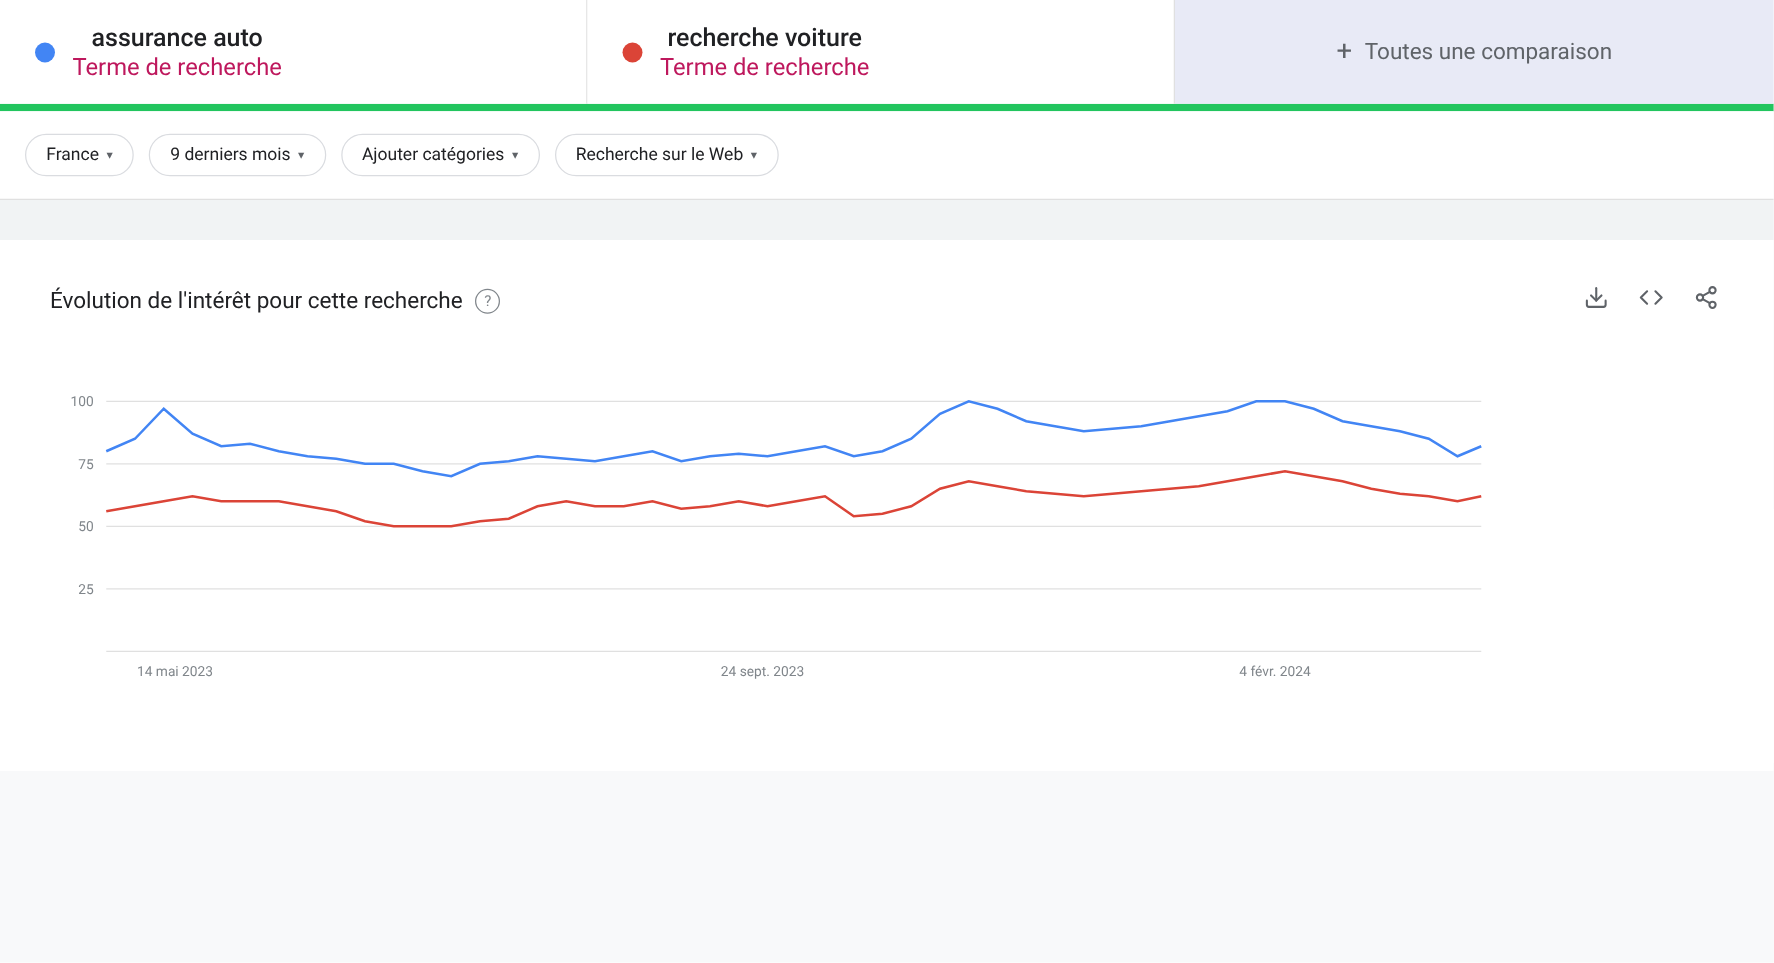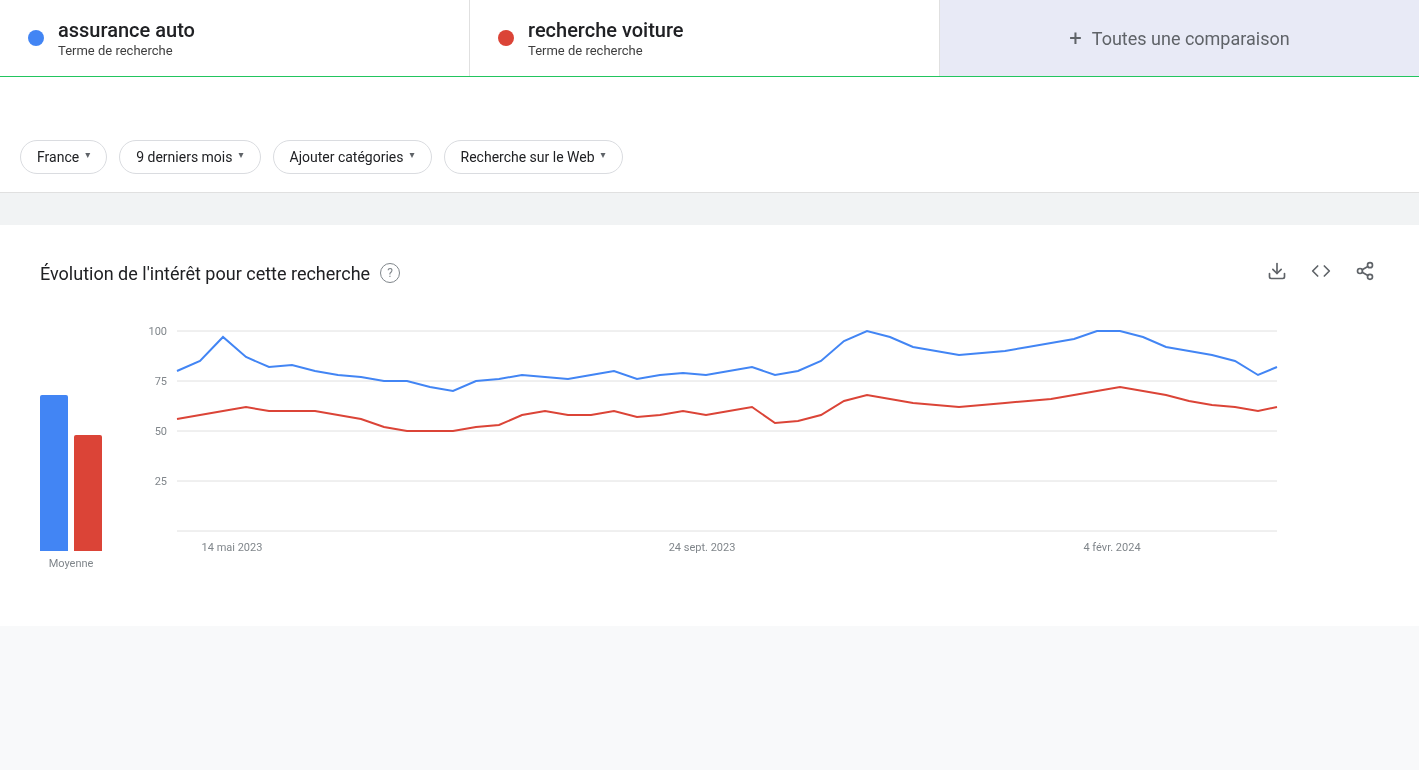--- a/index.html
+++ b/index.html
@@ -7,21 +7,22 @@
       font-family: 'Google Sans', Roboto, Arial, sans-serif;
       background: #f8f9fa;
       color: #202124;
       font-size: 14px;
     }
 
     
     .search-terms-bar {
       display: flex;
       background: #fff;
-      border-bottom: 1px solid #22c55e;
+      border-bottom: 6px solid #22c55e;
+      text-align: center;
     }
 
     .search-term-item {
       display: flex;
       align-items: center;
       padding: 18px 28px;
       border-right: 1px solid #e0e0e0;
       flex: 1;
       max-width: 470px;
       background: #fff;
@@ -35,22 +36,22 @@
       flex-shrink: 0;
     }
 
     .search-term-text h3 {
       font-size: 20px;
       font-weight: 500;
       color: #202124;
     }
 
     .search-term-text span {
-      font-size: 13px;
-      color: #404040;
+      font-size: 19px;
+      color: #be185d;
     }
 
     .add-comparison {
       display: flex;
       align-items: center;
       justify-content: center;
       flex: 1;
       background: #e8eaf6;
       cursor: pointer;
       font-size: 18px;
@@ -68,31 +69,30 @@
       display: flex;
       align-items: center;
       padding: 18px 20px;
       background: #fff;
       gap: 12px;
       border-bottom: 1px solid #e0e0e0;
     }
 
     .filter-btn {
       display: flex;
-      align-items: flex-start;
+      align-items: center;
       gap: 6px;
       padding: 8px 16px;
       border: 1px solid #dadce0;
       border-radius: 20px;
       background: #fff;
       cursor: pointer;
       font-size: 14px;
       color: #202124;
       font-family: inherit;
-      margin-top: 45px;
     }
 
     .filter-btn .chevron {
       font-size: 10px;
       color: #5f6368;
     }
 
     
     .section-divider {
       height: 32px;
@@ -102,21 +102,21 @@
     
     .main-content {
       background: #fff;
       padding: 32px 40px;
     }
 
     .section-header {
       display: flex;
       align-items: center;
       justify-content: space-between;
-      margin-bottom: 22px;
+      margin-bottom: 44px;
     }
 
     .section-title-group {
       display: flex;
       align-items: center;
       gap: 10px;
     }
 
     .section-title {
       font-size: 18px;
@@ -287,27 +287,20 @@
           <circle cx="18" cy="19" r="3"></circle>
           <line x1="8.59" y1="13.51" x2="15.42" y2="17.49"></line>
           <line x1="15.41" y1="6.51" x2="8.59" y2="10.49"></line>
         </svg>
       </span>
     </div>
   </div>
 
   <div class="chart-container">
 
-    <div class="bar-chart-area">
-      <div class="bars">
-        <div class="bar" style="background-color: #4285f4; height: 156px;"></div>
-        <div class="bar" style="background-color: #db4437; height: 116px;"></div>
-      </div>
-      <div class="bar-label">Moyenne</div>
-    </div>
 
     <div class="line-chart-area">
       <svg width="1150" height="280" viewBox="0 0 1150 280">
 
         <text x="35" y="24" class="y-axis-label" text-anchor="end" fill="#80868b" font-size="11">100</text>
         <line x1="45" y1="20" x2="1145" y2="20" class="grid-line" stroke="#e0e0e0"></line>
 
         <text x="35" y="74" class="y-axis-label" text-anchor="end" fill="#80868b" font-size="11">75</text>
         <line x1="45" y1="70" x2="1145" y2="70" class="grid-line" stroke="#e0e0e0"></line>
 

